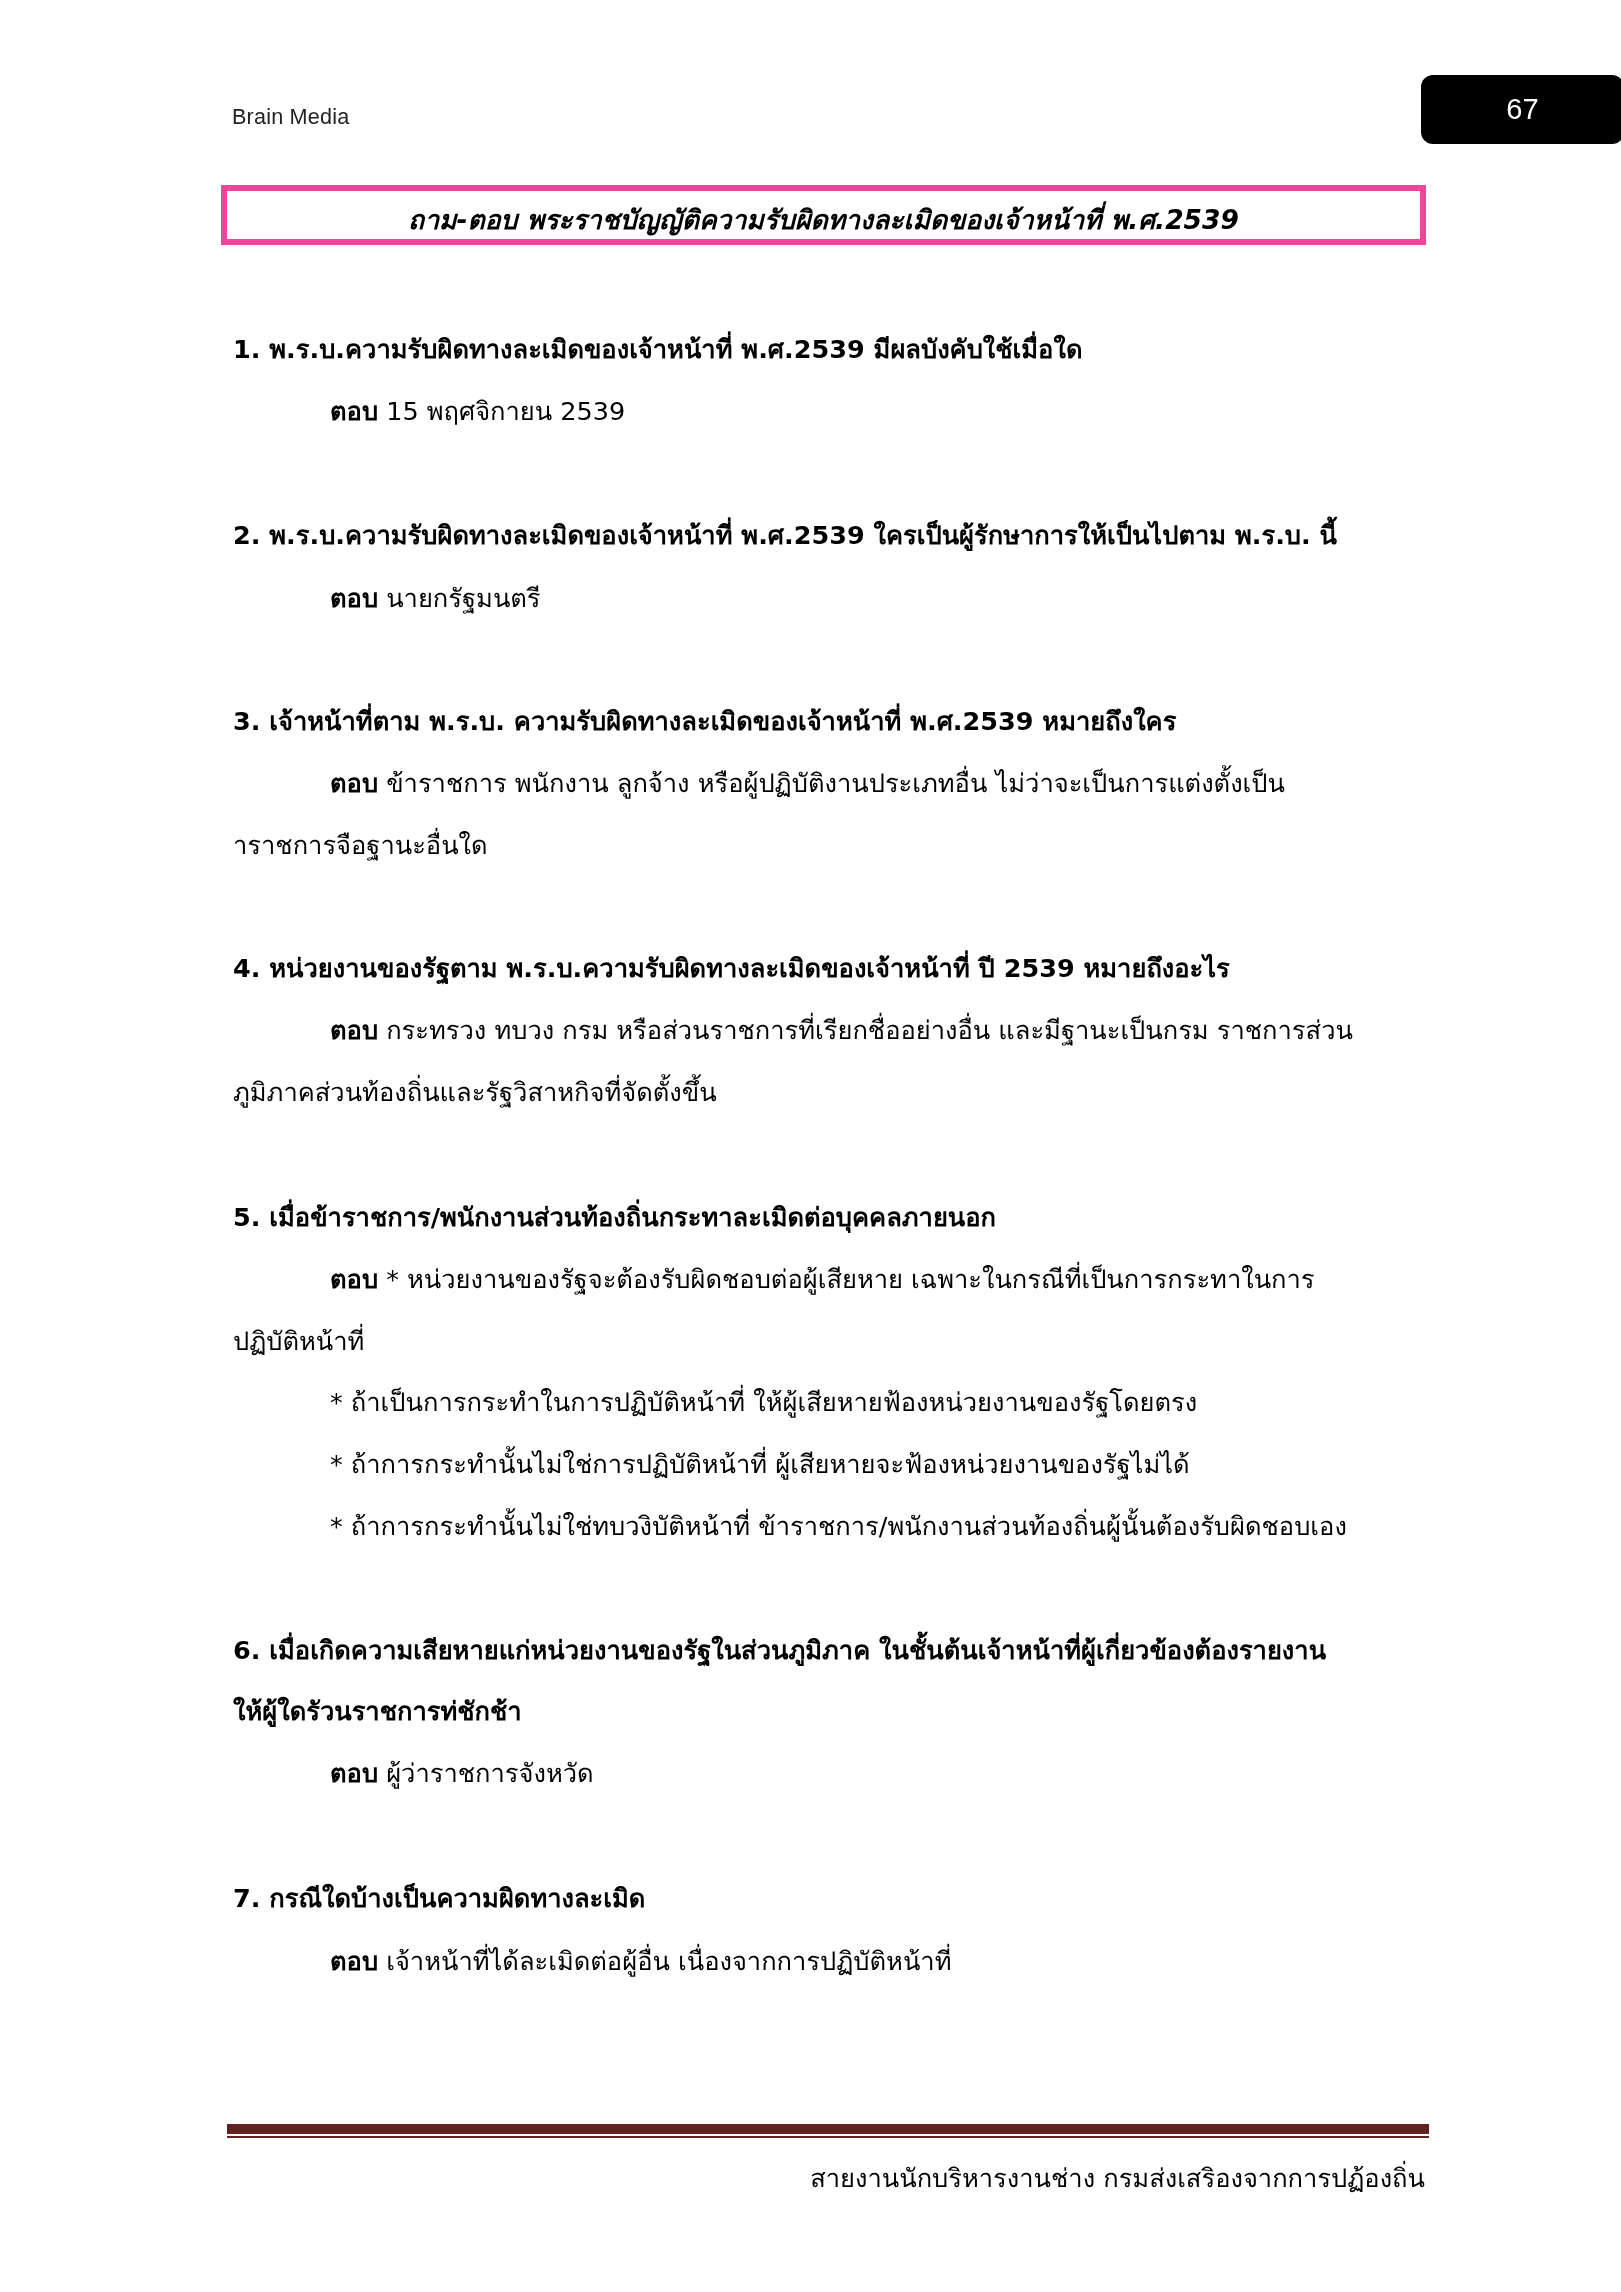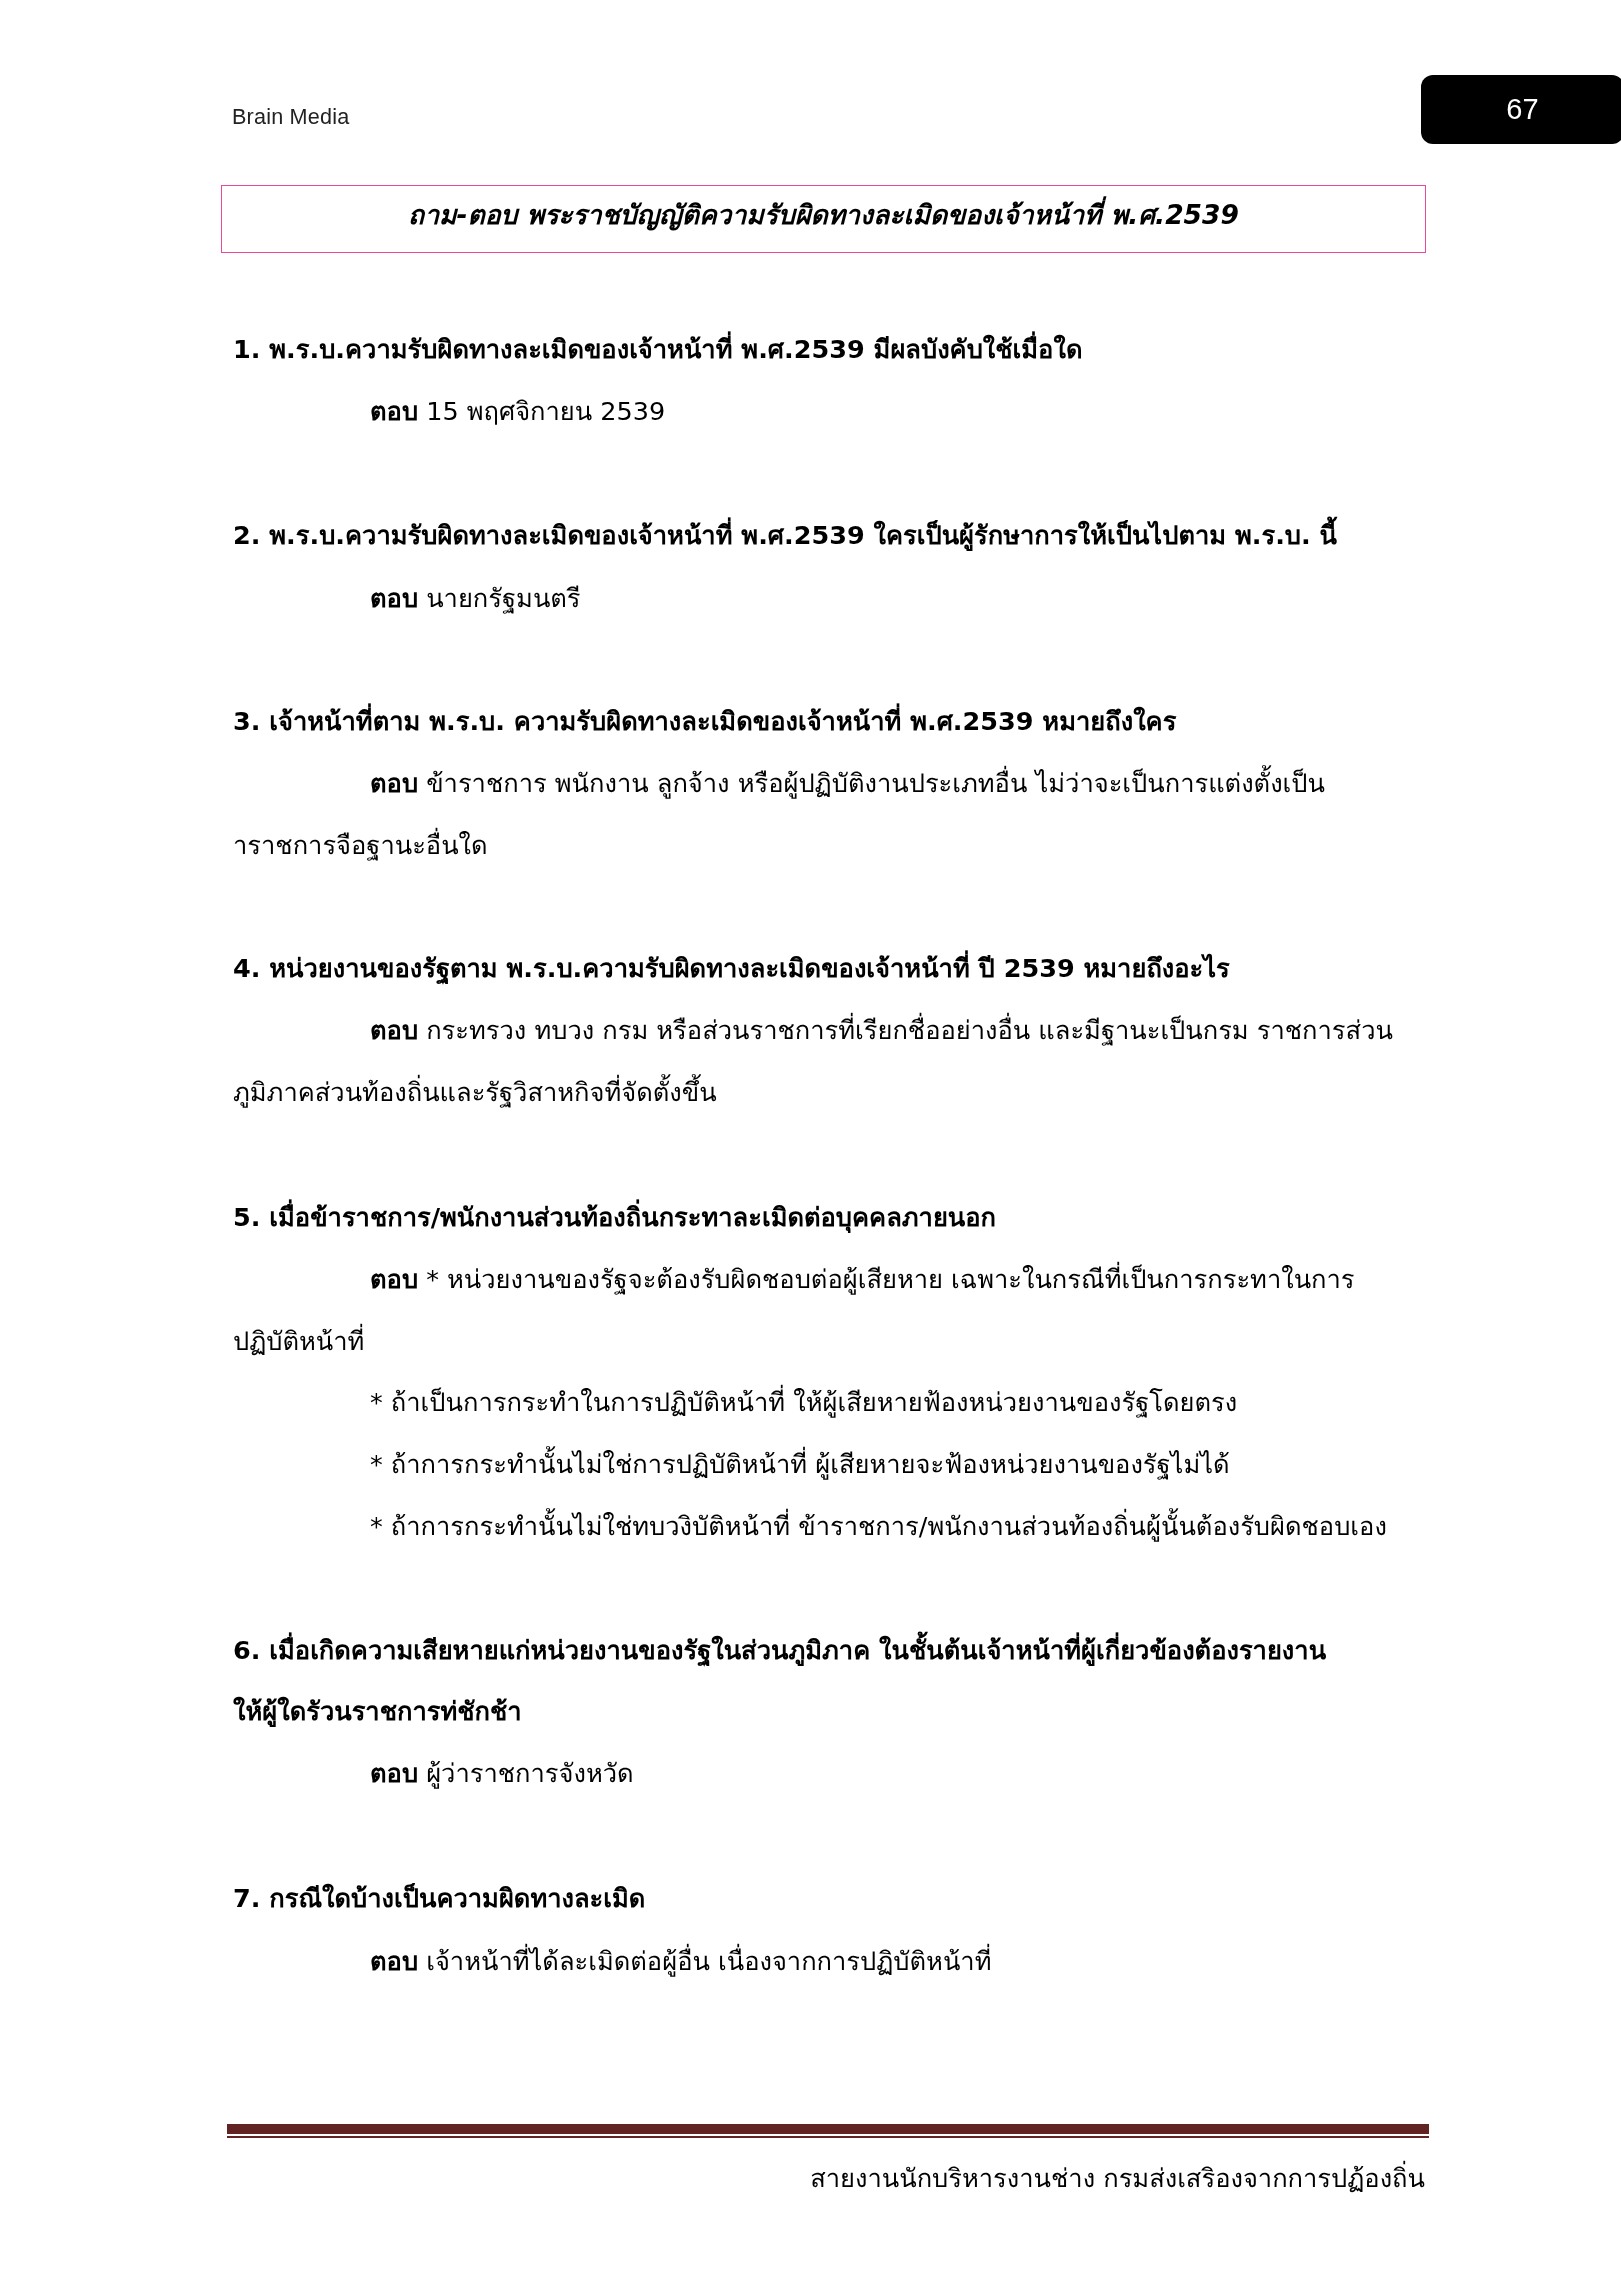--- a/index.html
+++ b/index.html
@@ -3,28 +3,28 @@
 <meta charset="utf-8">
 <style>
   html, body { margin:0; padding:0; background:#ffffff; }
   body { width:1621px; height:2293px; position:relative; overflow:hidden;
          font-family:"DejaVu Sans", sans-serif; color:#000; }
   .hdr-brand { position:absolute; left:232px; top:102px; font-size:21.6px; line-height:29px;
                font-family:Liberation Sans, sans-serif; color:#222; letter-spacing:0.2px; }
   .page-num { position:absolute; left:1421px; top:75px; width:203px; height:69px; background:#000;
               border-radius:12px; color:#fff; font-family:"Liberation Sans", sans-serif;
               font-size:29px; line-height:69px; text-align:center; }
-  .title-box { position:absolute; left:221px; top:185px; width:1205px; height:68px;
-               border:1px solid #ec4899; box-sizing:border-box; text-align:center; }
+  .title-box { position:absolute; left:221px; top:185px; width:1205px; height:60px;
+               border:6px solid #ec4899; box-sizing:border-box; text-align:center; }
   .title-box span { display:inline-block; font-style:italic; font-weight:bold; font-size:26.5px;
                     line-height:58px; font-family:"DejaVu Sans", sans-serif; }
   .line { position:absolute; left:233px; width:1196px; font-size:25.5px; line-height:61px;
           white-space:nowrap; }
   .q { font-weight:bold; }
-  .ind { left:330px; width:1098px;margin-left:40px; }
+  .ind { left:330px; width:1098px; }
   .lbl { font-weight:bold; }
   .footer-bar { position:absolute; left:227px; top:2124px; width:1202px; height:9.8px; background:#622423; }
   .footer-thin { position:absolute; left:227px; top:2136px; width:1202px; height:2px; background:#622423; }
   .footer-text { position:absolute; right:196px; top:2149px; font-size:25.5px; line-height:59px;
                  white-space:nowrap; }
 </style>
 </head>
 <body>
 
 <div class="hdr-brand">Brain Media</div>

